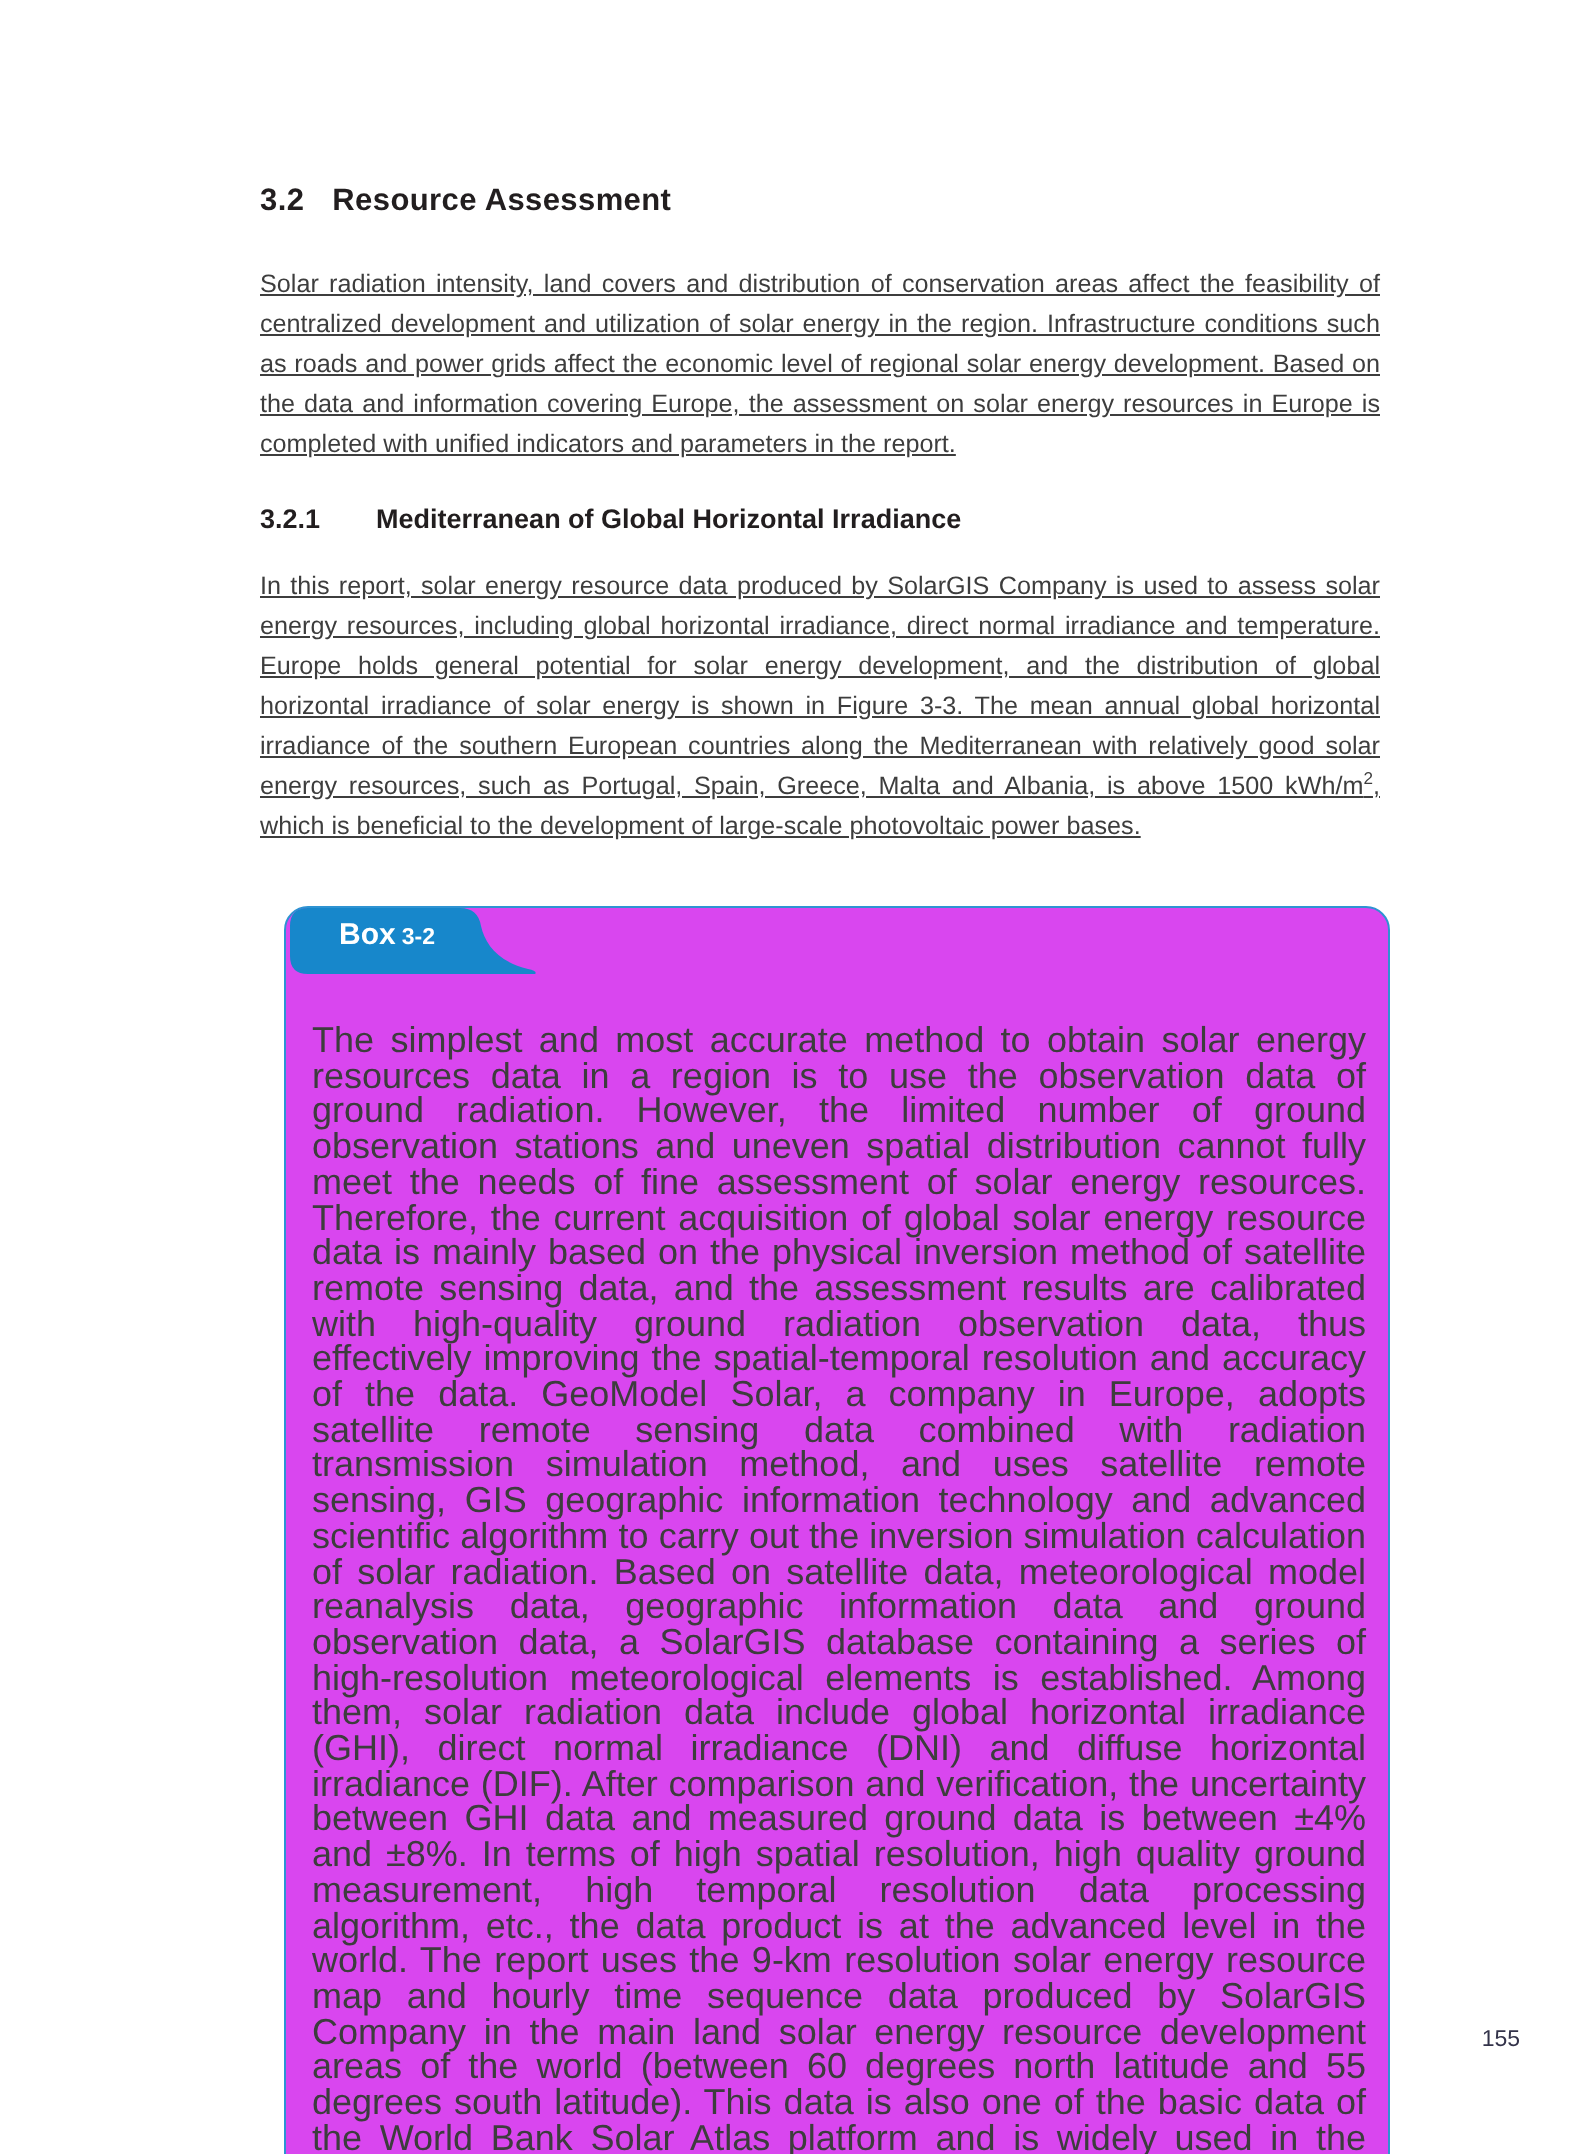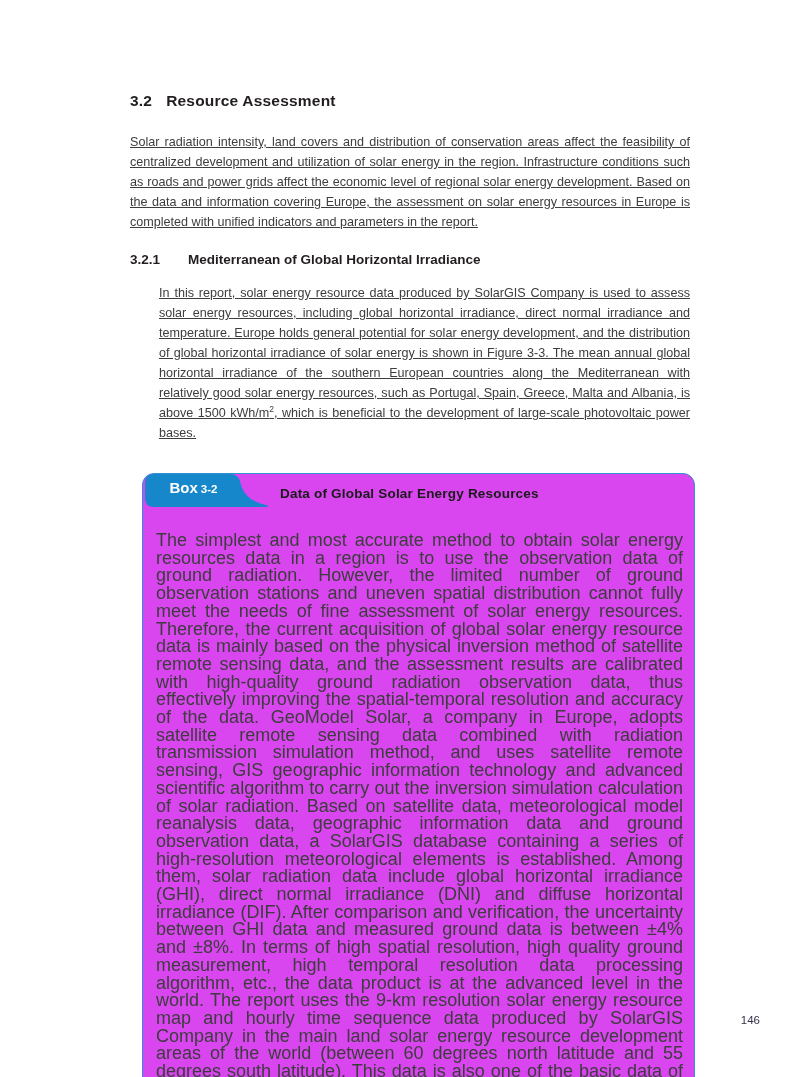--- a/index.html
+++ b/index.html
@@ -36,21 +36,21 @@
   }
   .para-1 { margin-bottom: 18px; }
   .subsection-heading {
     font-size: 13.5px;
     font-weight: bold;
     color: #221e1f;
     line-height: 19px;
     margin-bottom: 14px;
   }
   .subsection-heading .num { margin-right: 28px; }
-  .para-2 { margin-bottom: 30px; margin-left: 29px; }
+  .para-2 { margin-bottom: 30px; }
   .para sup {
     font-size: 0.68em;
     vertical-align: super;
     line-height: 0;
   }
   .callout-box {
     position: relative;
     margin-left: 12px;
     width: 553px;
     min-height: 505px;
@@ -121,19 +121,18 @@
 
   <div class="callout-box">
     <div class="box-tab">
       <svg viewBox="0 0 130 34" aria-hidden="true">
         <path d="M 12 1 L 88 1 Q 97 1 98.5 10 C 100.5 19 107 28 122 31.5 Q 127 32.5 125.5 34 L 12 34 Q 3 34 3 25 L 3 10 Q 3 1 12 1 Z" fill="#1787cb"></path>
       </svg>
       <div class="box-tab-label">
         <span class="word">Box</span><span class="number">3-2</span>
       </div>
     </div>
-    <div class="box-title">Data of Global Solar Energy Resources</div>
     <div class="box-body">The simplest and most accurate method to obtain solar energy resources data in a region is to use the observation data of ground radiation. However, the limited number of ground observation stations and uneven spatial distribution cannot fully meet the needs of fine assessment of solar energy resources. Therefore, the current acquisition of global solar energy resource data is mainly based on the physical inversion method of satellite remote sensing data, and the assessment results are calibrated with high-quality ground radiation observation data, thus effectively improving the spatial-temporal resolution and accuracy of the data. GeoModel Solar, a company in Europe, adopts satellite remote sensing data combined with radiation transmission simulation method, and uses satellite remote sensing, GIS geographic information technology and advanced scientific algorithm to carry out the inversion simulation calculation of solar radiation. Based on satellite data, meteorological model reanalysis data, geographic information data and ground observation data, a SolarGIS database containing a series of high-resolution meteorological elements is established. Among them, solar radiation data include global horizontal irradiance (GHI), direct normal irradiance (DNI) and diffuse horizontal irradiance (DIF). After comparison and verification, the uncertainty between GHI data and measured ground data is between ±4% and ±8%. In terms of high spatial resolution, high quality ground measurement, high temporal resolution data processing algorithm, etc., the data product is at the advanced level in the world. The report uses the 9-km resolution solar energy resource map and hourly time sequence data produced by SolarGIS Company in the main land solar energy resource development areas of the world (between 60 degrees north latitude and 55 degrees south latitude). This data is also one of the basic data of the World Bank Solar Atlas platform and is widely used in the world.</div>
   </div>
 
 </div>
 
-<div class="page-number">146</div>
+<div class="page-number">155</div>
 
 </body></html>

